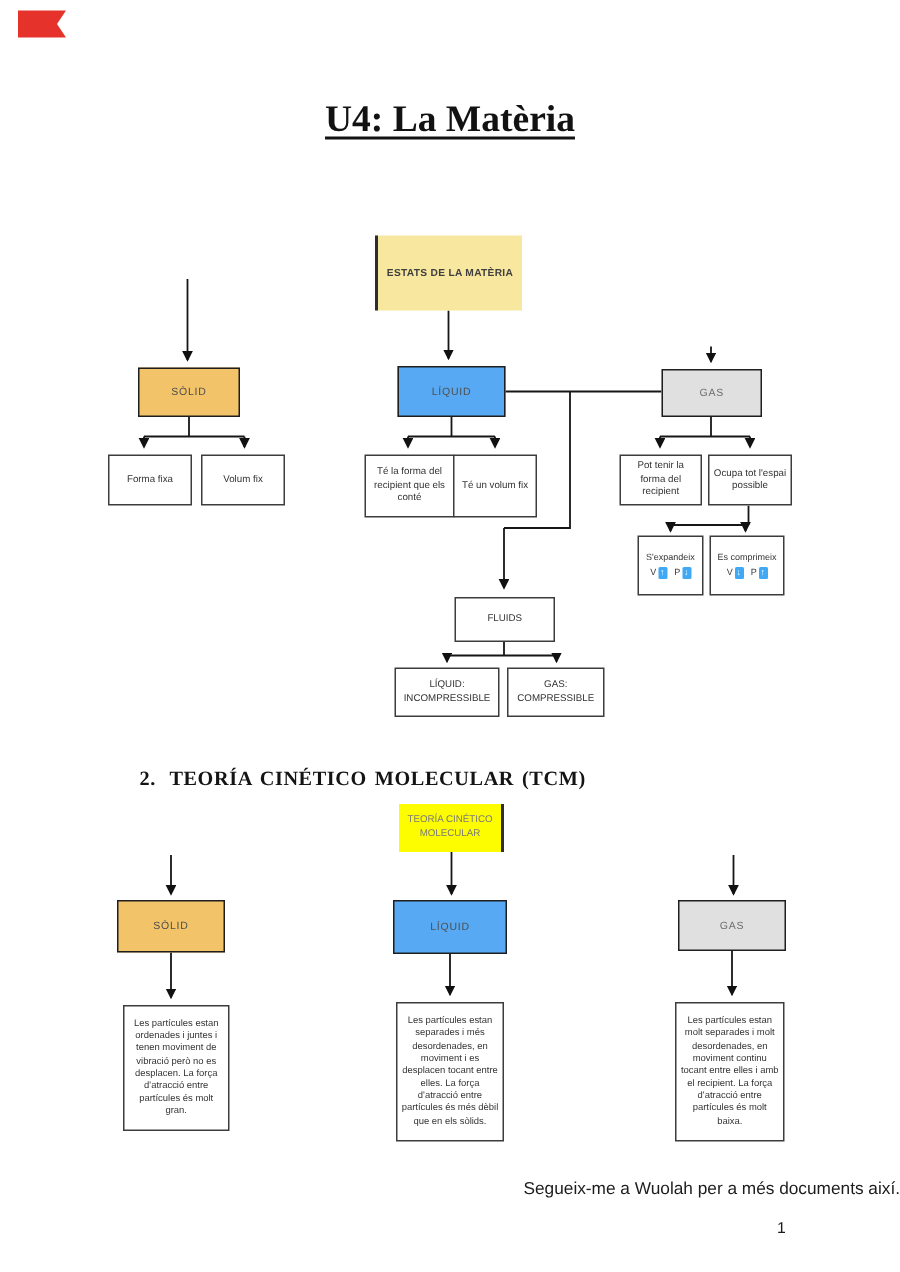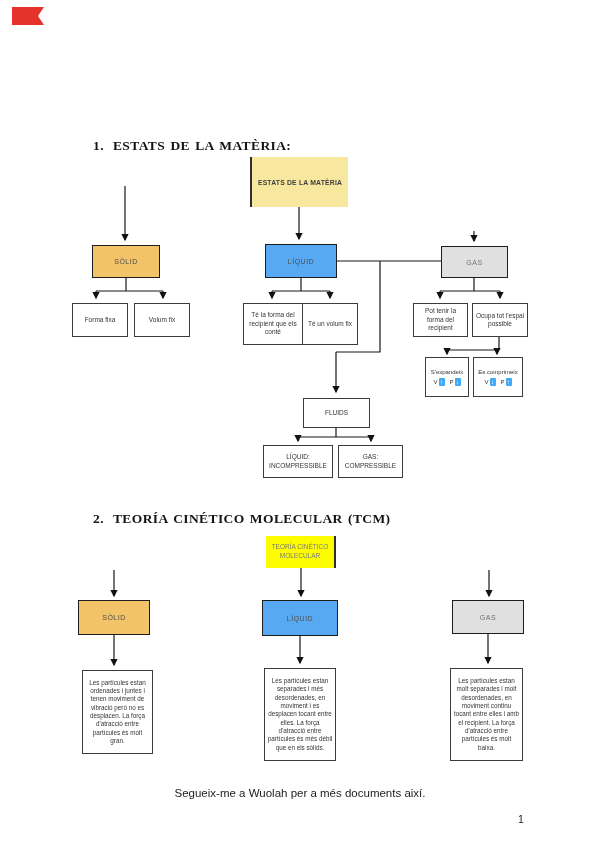--- a/index.html
+++ b/index.html
@@ -23,37 +23,35 @@
          font-size:6.5px;color:#7a7a7a;line-height:1.35;padding:2px;}
   .white{background:#ffffff;border:1.5px solid #3c3c3c;font-size:6.5px;line-height:1.3;
          color:#343434;padding:2px;overflow:hidden;}
   .desc{font-size:6.3px;line-height:1.32;}
   .mini{background:#ffffff;border:1.5px solid #3c3c3c;font-size:6px;line-height:1.4;
         color:#343434;padding:1px;gap:1px;}
   .vp-row{display:flex;flex-direction:row;align-items:center;justify-content:center;gap:5px;}
   .vp-pair{display:flex;flex-direction:row;align-items:center;gap:1px;}
   .hl{background:#3FA9F5;color:#ffffff;padding:0 1.5px;border-radius:1px;font-size:6px;}
   .connectors{position:absolute;left:0;top:0;pointer-events:none;}
-  .footer{position:absolute;left:0;right:0;top:787px;text-align:center;font-size:11.5px;color:#1c1c1c;}
+  .footer{position:absolute;left:0;right:0;top:787px;text-align:right;font-size:11.5px;color:#1c1c1c;}
   .pagenum{position:absolute;left:518px;top:813px;font-size:10.5px;color:#1c1c1c;}
   .logo{position:absolute;left:11px;top:6px;}
 </style>
 </head>
 <body>
 
 <div class="page">
 
   <svg class="logo" width="34" height="20" viewBox="0 0 34 20">
     <path d="M1 1 H33 L27 10 L33 19 H1 Z" fill="#E5332C"></path>
   </svg>
 
+  <div class="title">U4: La Matèria</div>
 
-  <div class="h-row" style="top:138px;">
-    <span class="num">1.</span><span>ESTATS DE LA MATÈRIA:</span>
-  </div>
 
   <svg class="connectors" width="600" height="848" viewBox="0 0 600 848">
     <defs>
       <marker id="ah" markerWidth="7" markerHeight="7" refX="5" refY="3" orient="auto">
         <path d="M0,0 L6,3 L0,6 Z" fill="#111"></path>
       </marker>
     </defs>
     <g stroke="#161616" stroke-width="1.2" fill="none">
 
       <line x1="125" y1="186" x2="125" y2="240" marker-end="url(#ah)"></line>

